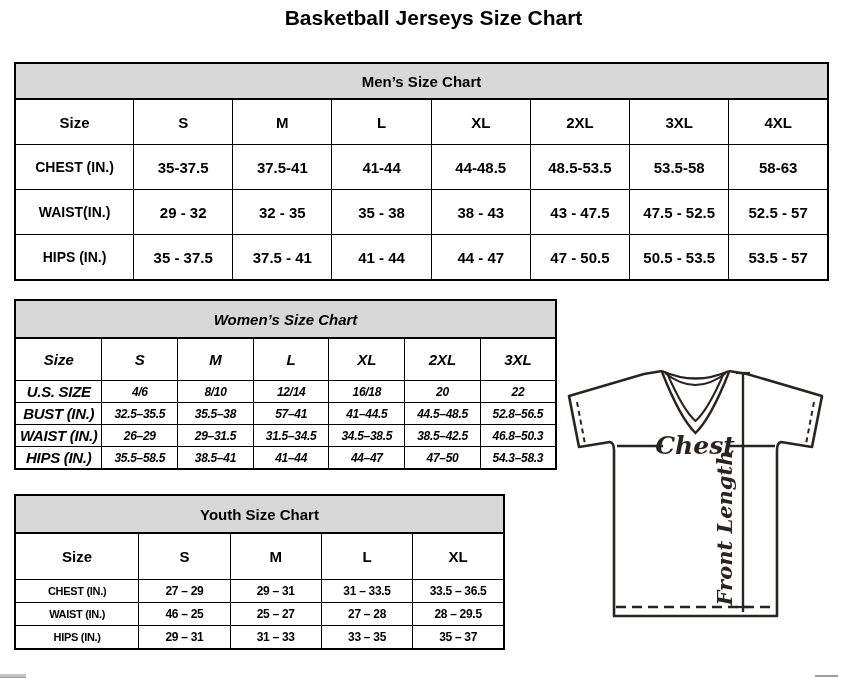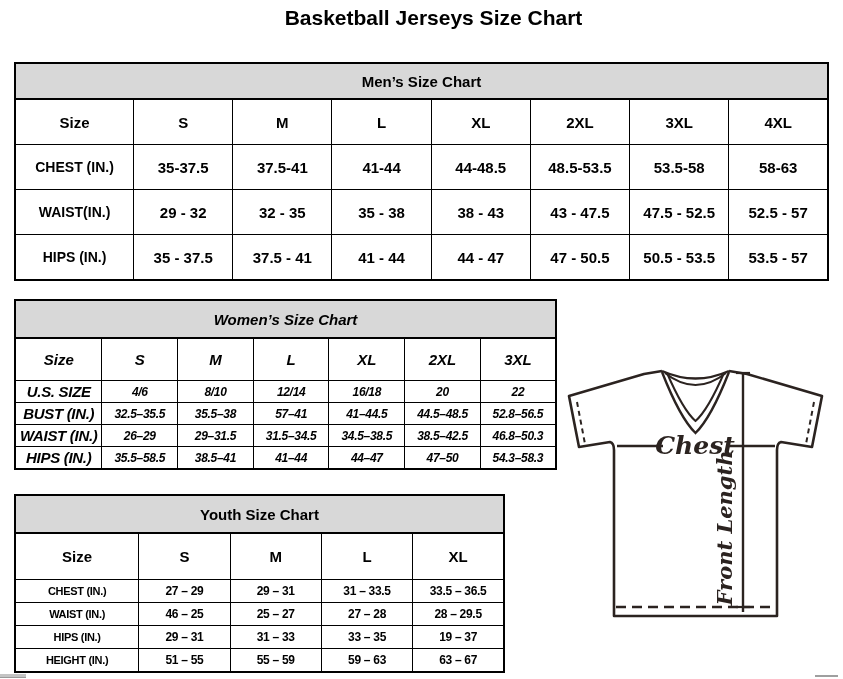--- a/index.html
+++ b/index.html
@@ -195,28 +195,21 @@
             <td>46 – 25</td>
             <td>25 – 27</td>
             <td>27 – 28</td>
             <td>28 – 29.5</td>
           </tr>
           <tr>
             <th class="rowlabel">HIPS (IN.)</th>
             <td>29 – 31</td>
             <td>31 – 33</td>
             <td>33 – 35</td>
-            <td>19 – 37</td>
-          </tr>
-          <tr>
-            <th class="rowlabel">HEIGHT (IN.)</th>
-            <td>51 – 55</td>
-            <td>55 – 59</td>
-            <td>59 – 63</td>
-            <td>63 – 67</td>
+            <td>35 – 37</td>
           </tr>
         </tbody>
       </table>
     </section>
 
   <figure class="jersey">
     <svg viewBox="0 0 287 265" xmlns="http://www.w3.org/2000/svg">
 
       <path d="M 106,11 L 88,14 L 13,36 L 23,87 L 54,82 Q 58,83 58,90 L 58,256 L 221,256 L 221,90 Q 221,83 225,82 L 256,87 L 266,36 L 191,14 L 173,11" fill="none" stroke="#2b2320" stroke-width="2.6" stroke-linejoin="round"></path>
 

